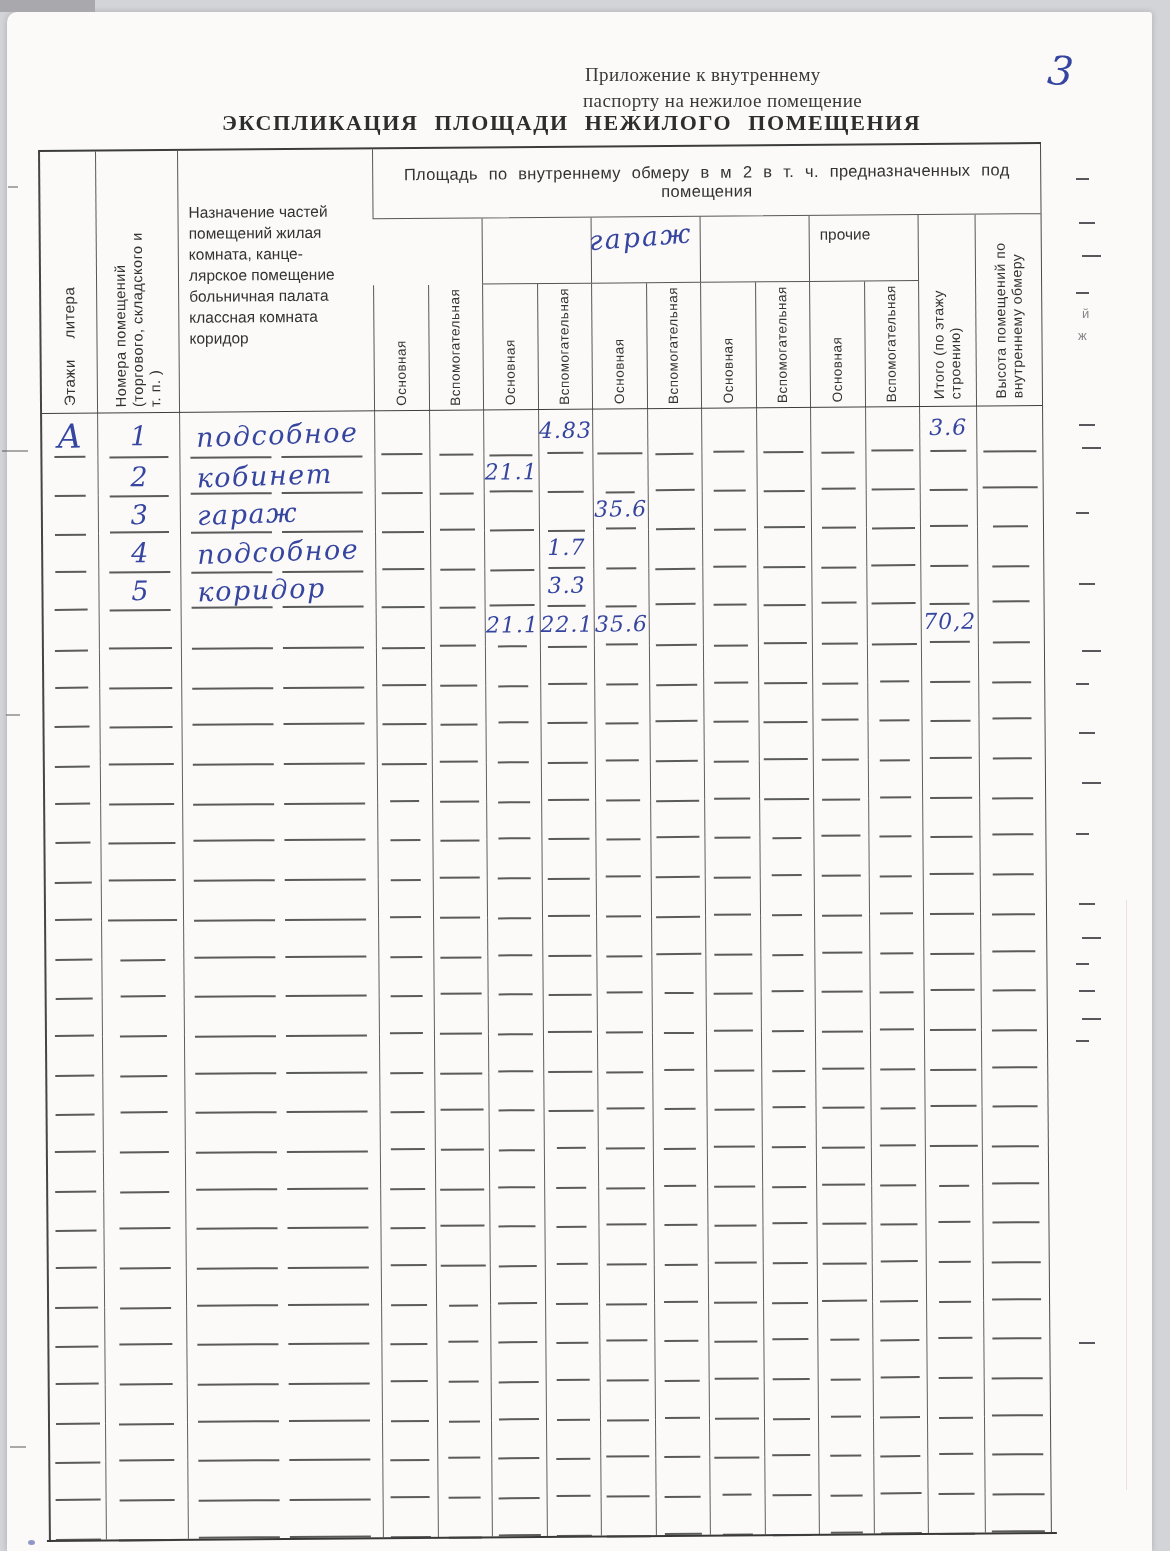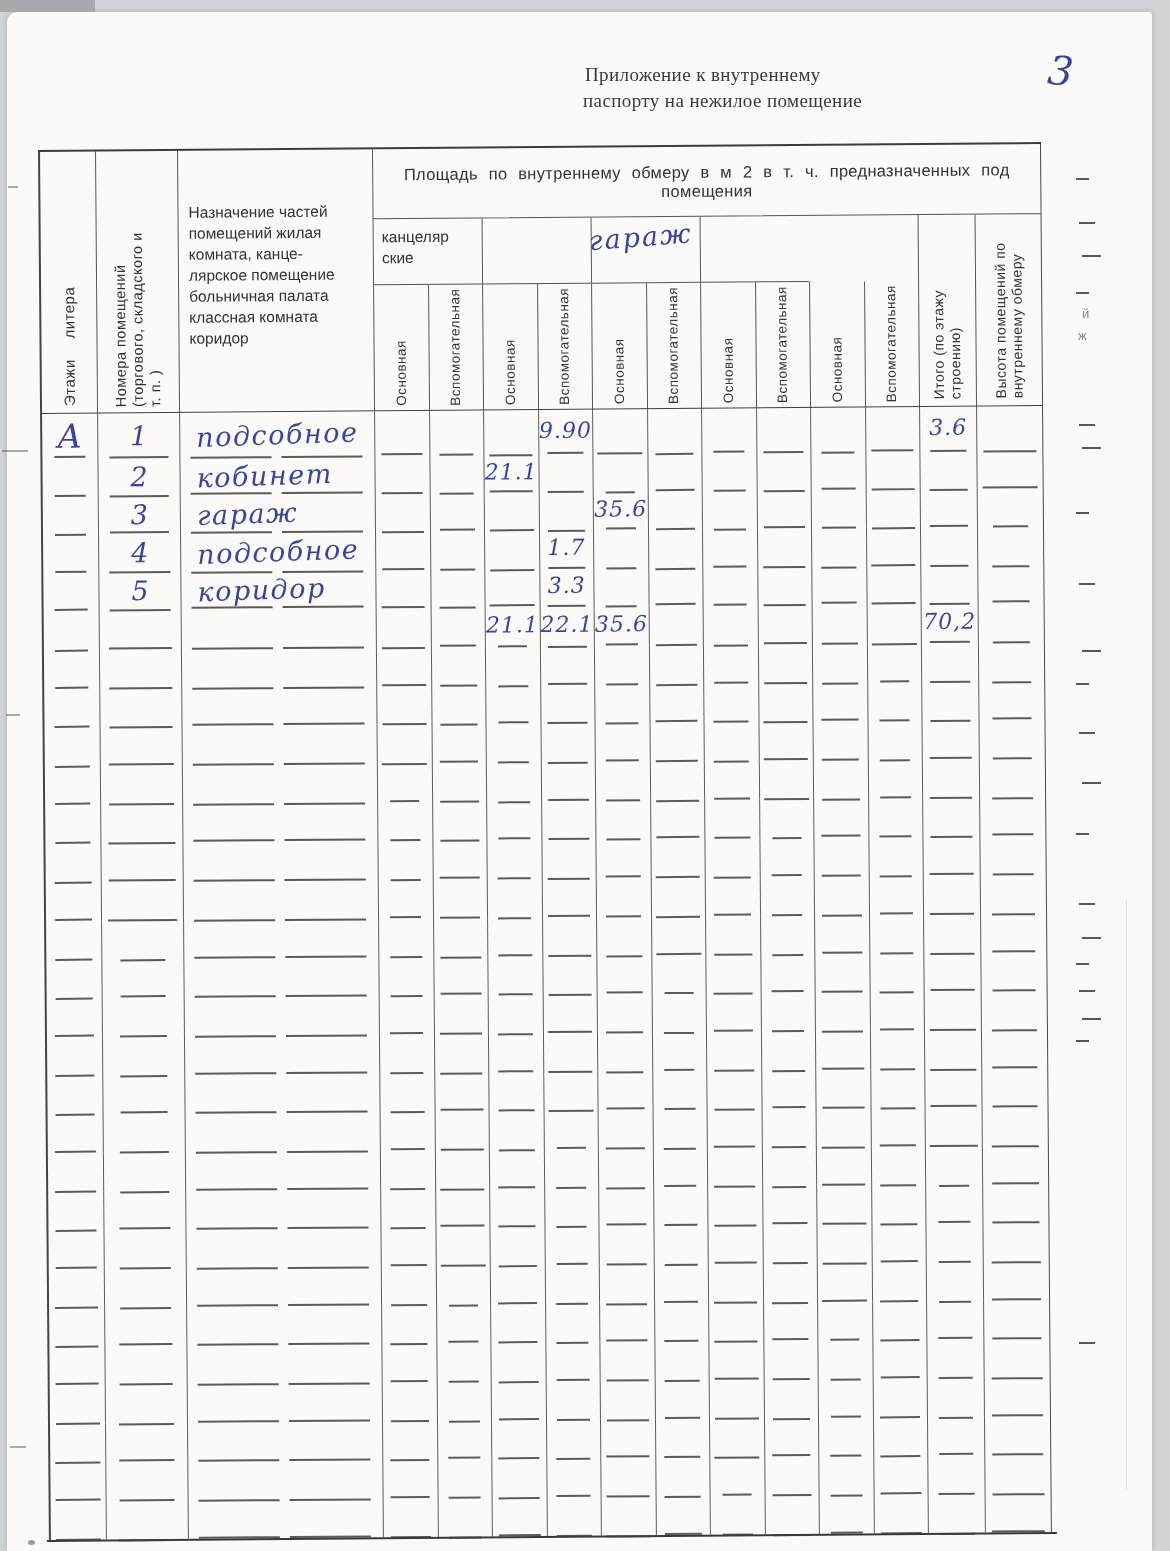--- a/index.html
+++ b/index.html
@@ -49,20 +49,21 @@
 </head>
 <body>
 
 <div class="page">
   <div class="paper"></div>
   <div class="corner-shade"></div>
 
   <div class="note" style="left:585px;top:64px">Приложение к внутреннему</div>
   <div class="note" style="left:583px;top:90px">паспорту на нежилое помещение</div>
   <div class="hw pagenum" style="left:1048px;top:48px">3</div>
+  <div class="title" style="left:222px;top:110px">ЭКСПЛИКАЦИЯ ПЛОЩАДИ НЕЖИЛОГО ПОМЕЩЕНИЯ</div>
 
   <div class="tbl">
     <div class="thead">
       <div class="hc" style="left:0;top:0;width:55px;height:262px;display:flex;align-items:flex-end;justify-content:center;padding-bottom:8px">
         <span class="vert" style="word-spacing:16px;font-size:15px">Этажи  литера</span>
       </div>
       <div class="hc bl" style="left:55px;top:0;width:82px;height:262px;display:flex;align-items:flex-end;justify-content:center;padding-bottom:6px">
         <span class="vert" style="font-size:14.5px">Номера помещений
 (торгового, складского  и
 т. п. )</span>
@@ -71,25 +72,24 @@
 помещений жилая
 комната, канце-
 лярское помещение
 больничная палата
 классная комната
   коридор</div>
 
       <div class="hc bl bb bighead pre" style="left:332px;top:0;width:668px;height:70px">Площадь  по  внутреннему  обмеру  в м 2 в т. ч. предназначенных  под
 помещения</div>
 
-      <div class="hc bl bb pre" style="left:332px;top:70px;width:109px;height:66px;padding:8px 0 0 8px;line-height:1.35">канцеляр
-ские</div>
       <div class="hc bl bb" style="left:441px;top:70px;width:109px;height:66px"></div>
       <div class="hc bl bb" style="left:550px;top:70px;width:109px;height:66px"></div>
       <div class="hc bl bb" style="left:659px;top:70px;width:109px;height:66px"></div>
+      <div class="hc bl bb" style="left:768px;top:70px;width:109px;height:66px;padding:10px 0 0 10px">прочие</div>
 
       <div class="hw garage-hw" style="left:548px;top:74px">гараж</div>
 
       <div id="subheads">
           <div class="hc bl" style="left: 332px; top: 136px; width: 54.5px; height: 126px; display: flex; align-items: flex-end; justify-content: center; padding-bottom: 5px;">
             <span class="vert" style="font-size: 13.5px;">Основная</span>
           </div>
           <div class="hc bl" style="left: 386.5px; top: 136px; width: 54.5px; height: 126px; display: flex; align-items: flex-end; justify-content: center; padding-bottom: 5px;">
             <span class="vert" style="font-size: 13.5px;">Вспомогательная</span>
           </div>
@@ -146,21 +146,21 @@
           <div class="td bl" style="width: 54.5px;">
             <div class="dash" style="left: 12%; width: 76%; transform: translateY(-1px);"></div>
           </div>
           <div class="td bl" style="width: 54.5px;">
             <div class="dash" style="left: 18.5%; width: 63%; transform: translateY(0px);"></div>
           </div>
           <div class="td bl" style="width: 54.5px;">
             <div class="dash" style="left: 10%; width: 80%; transform: translateY(1px);"></div>
           </div>
           <div class="td bl" style="width: 54.5px;">
-            <span class="hw val">9.90</span>
+            <span class="hw val">4.83</span>
             <div class="dash" style="left: 16.5%; width: 67%; transform: translateY(-1px);"></div>
           </div>
           <div class="td bl" style="width: 54.5px;">
             <div class="dash" style="left: 8%; width: 84%; transform: translateY(0px);"></div>
           </div>
           <div class="td bl" style="width: 54.5px;">
             <div class="dash" style="left: 14.5%; width: 71%; transform: translateY(1px);"></div>
           </div>
           <div class="td bl" style="width: 54.5px;">
             <div class="dash" style="left: 21%; width: 58%; transform: translateY(-1px);"></div>

